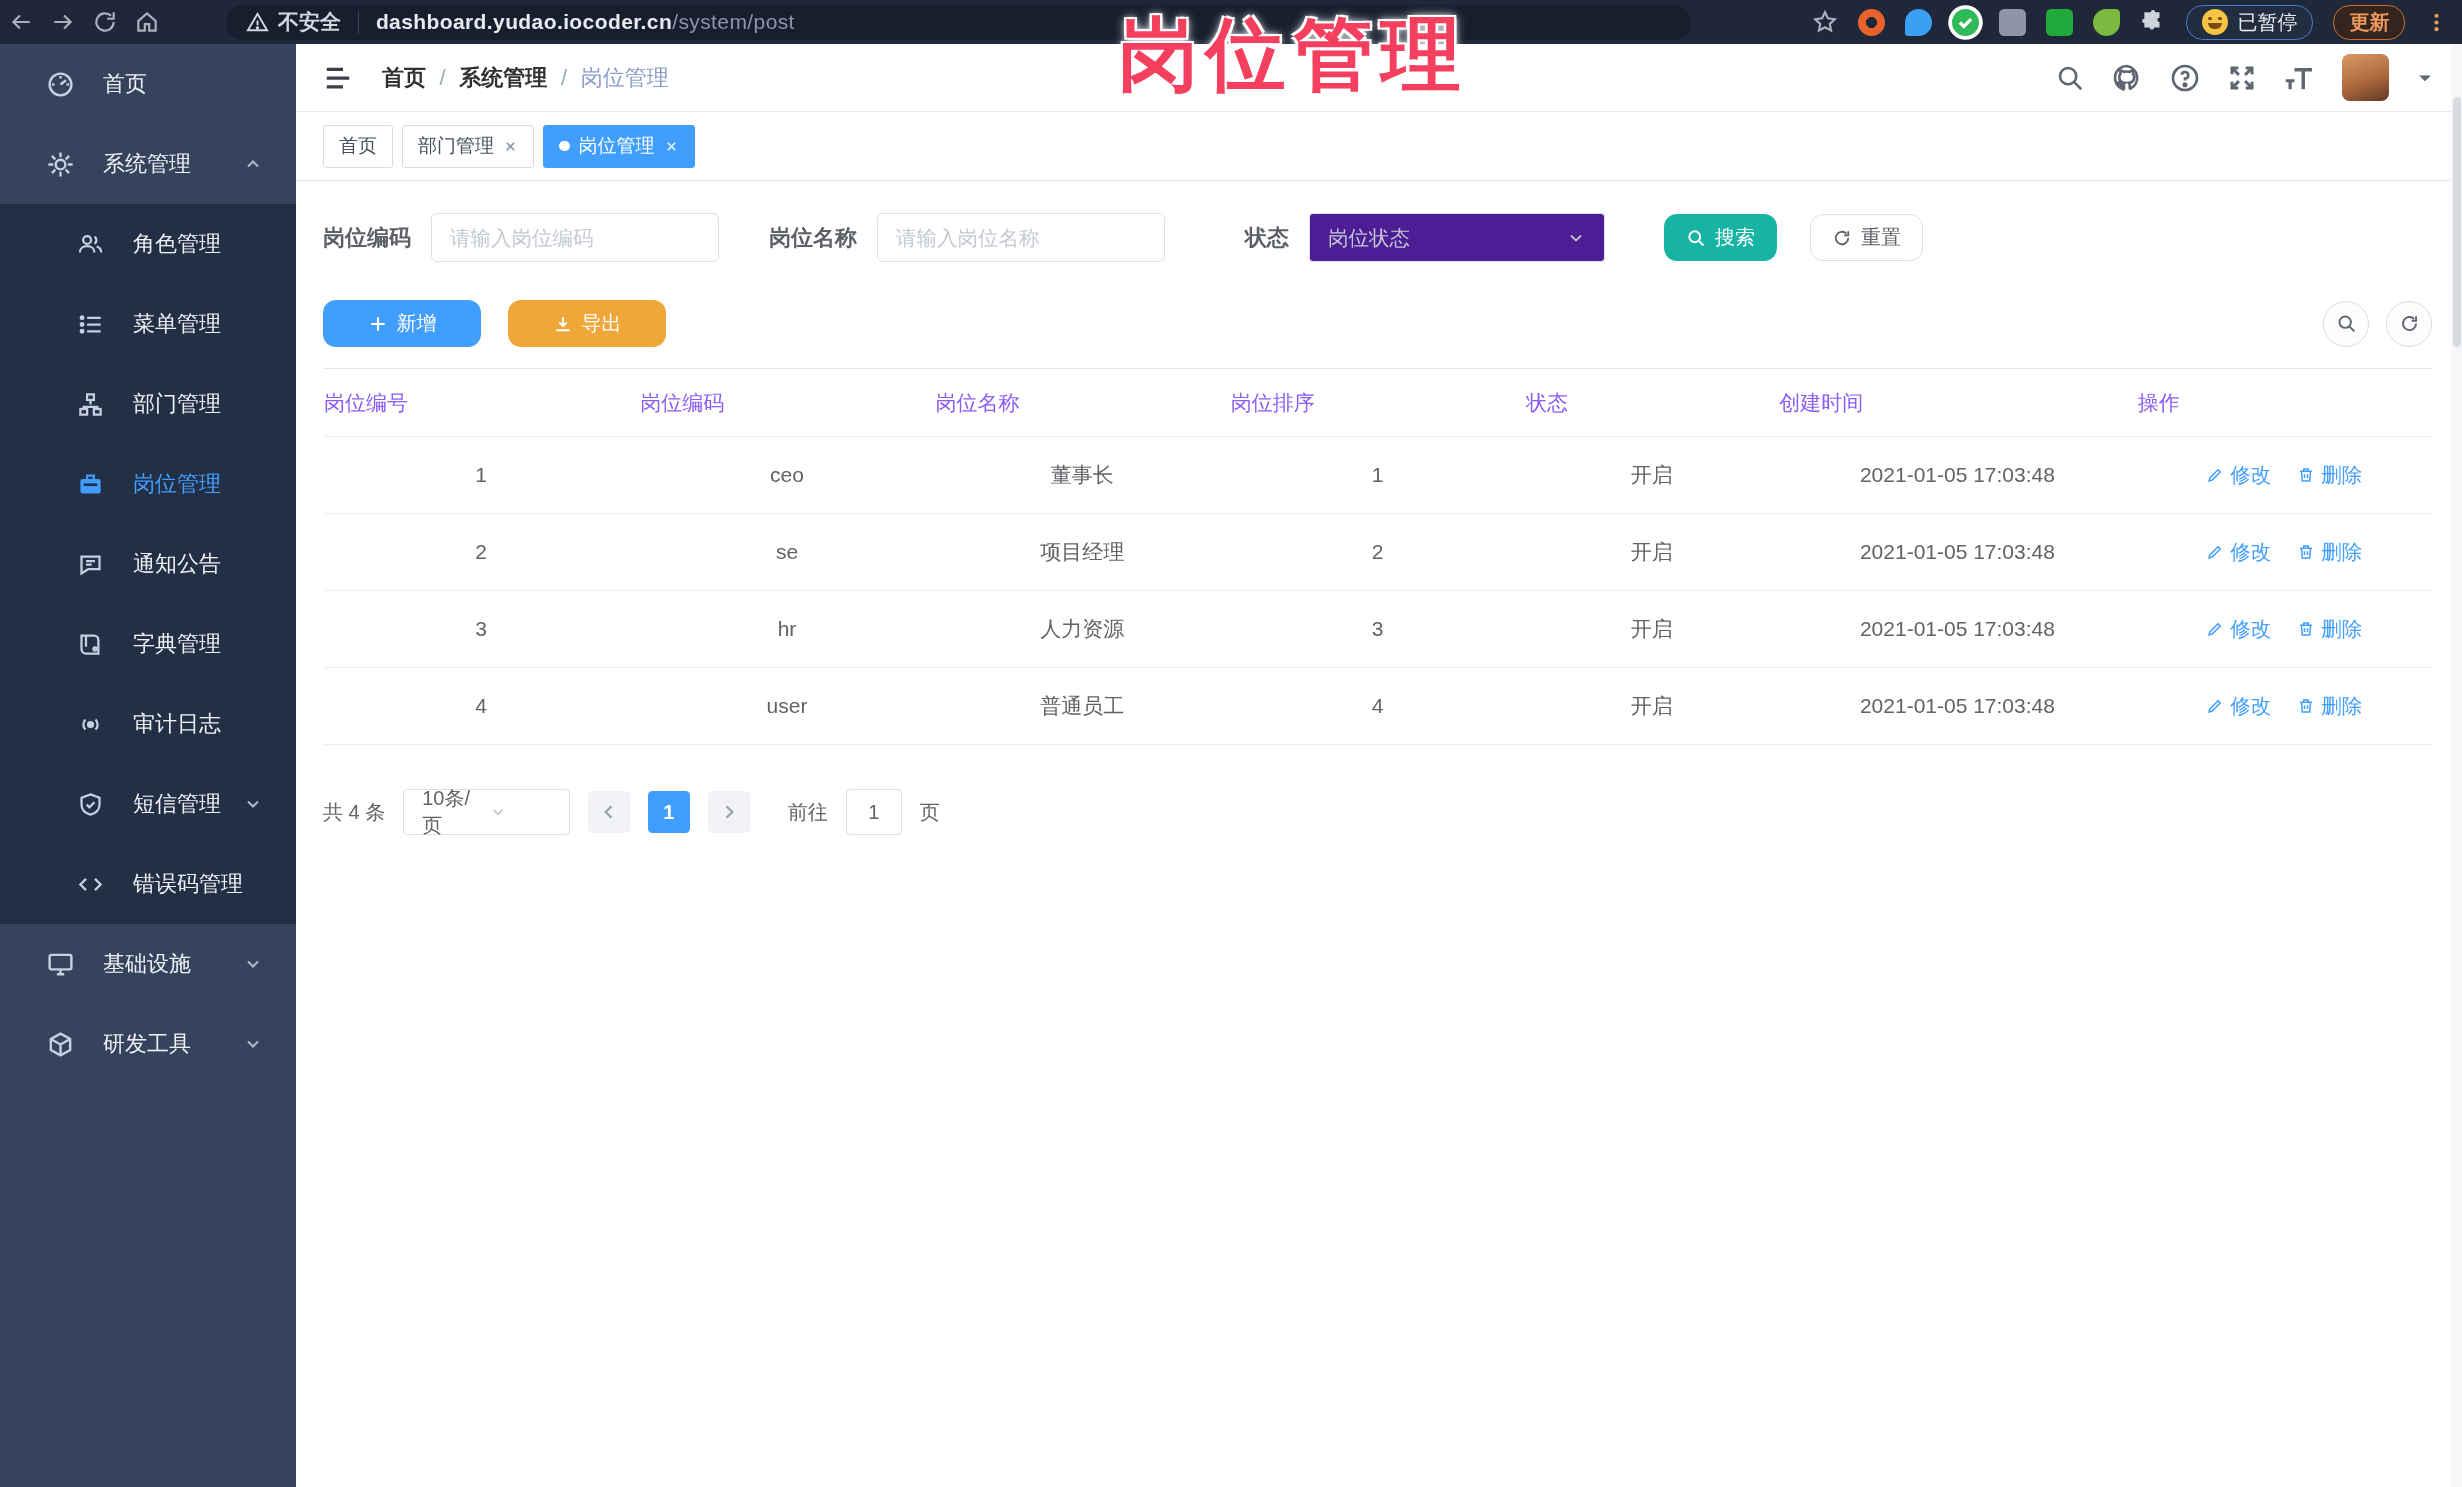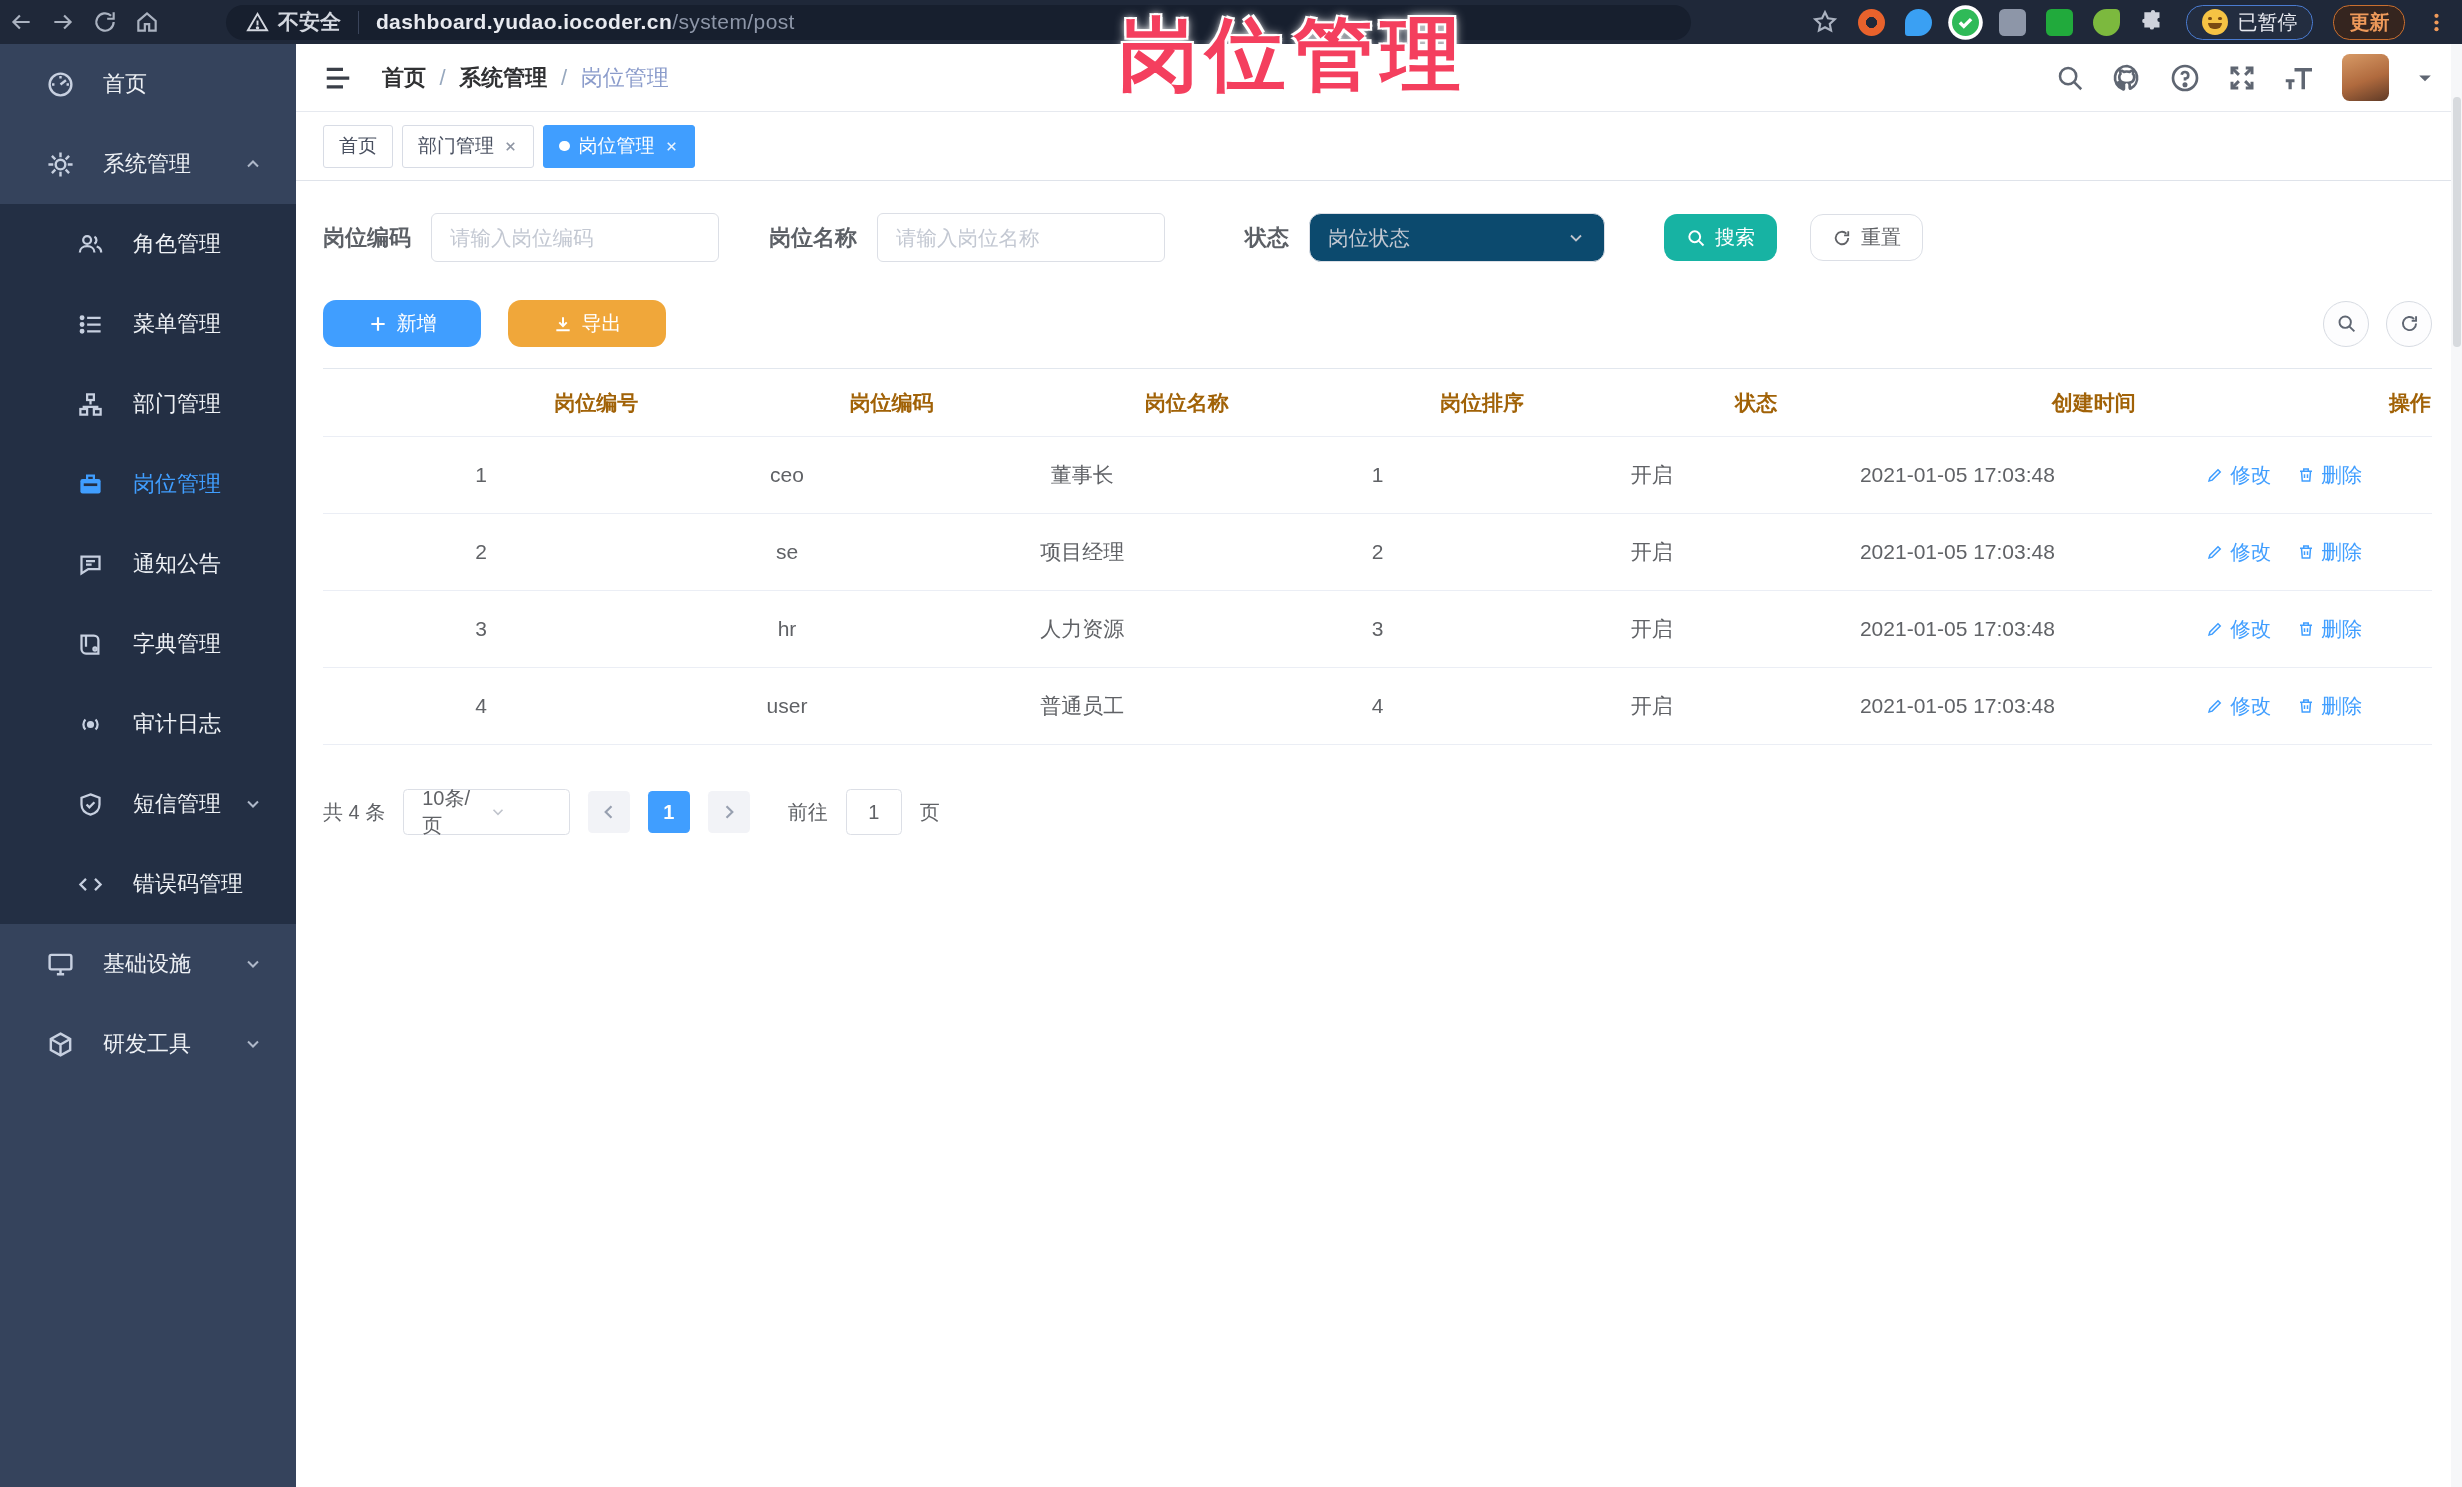--- a/index.html
+++ b/index.html
@@ -62,33 +62,33 @@
   .tag.active{background:#409eff;border-color:#409eff;color:#fff;}
   .tag.active .x{color:#eaf4ff;}
   .tag .dot{width:10.6px;height:10.6px;border-radius:50%;background:#fff;}
   
   .content{flex:1 1 auto;background:#fff;padding:32px 30px 0 27px;position:relative;}
   .filters{display:flex;align-items:center;}
   .f-group{display:flex;align-items:center;margin-right:50px;}
   .f-label{font-size:22px;font-weight:700;color:#5c6066;margin-right:20px;white-space:nowrap;}
   .f-input{width:250px;height:47px;border:0.8px solid #dcdfe6;border-radius:6px;padding:0 18px;font-size:20.5px;color:#606266;outline:none;background:#fff;font-family:inherit;}
   .f-input::placeholder{color:#c3c8d2;}
-  .f-select{width:258px;height:47px;border:0.8px solid #dcdfe6;border-radius:12px;padding:0 18px;display:flex;align-items:center;background:#0c4a6e;}
+  .f-select{width:258px;height:47px;border:0.8px solid #dcdfe6;border-radius:4px;padding:0 18px;display:flex;align-items:center;background:#4c1d95;}
   .f-select .ph{color:#c3c8d2;font-size:20.5px;flex:1;}
   .btn{display:inline-flex;align-items:center;justify-content:center;gap:9px;height:45px;border-radius:13px;font-size:20px;padding:0 21px;cursor:pointer;border:0.8px solid transparent;white-space:nowrap;}
   .btn.teal{background:#17b3a3;color:#fff;}
   .btn.plain{background:#fff;color:#606266;border-color:#dcdfe6;}
   .btn.blue{background:#409eff;color:#fff;}
   .btn.orange{background:#f0a73a;color:#fff;}
   .actions-row{display:flex;align-items:center;margin-top:38px;gap:27px;}
   .circle-btns{margin-left:auto;display:flex;gap:16.7px;}
   .cbtn{width:44px;height:44px;border-radius:50%;border:0.8px solid #d7dbe2;background:#fdfdfe;display:flex;align-items:center;justify-content:center;color:#5f6672;cursor:pointer;}
   
   table.grid{width:100%;border-collapse:collapse;margin-top:21px;table-layout:fixed;}
-  table.grid thead td{border-top:1.5px solid #e2e7ee;border-bottom:0.8px solid #ebeef5;height:65px;font-size:21px;font-weight:700;color:#a16207;text-align:right;}
+  table.grid thead td{border-top:1.5px solid #e2e7ee;border-bottom:0.8px solid #ebeef5;height:65px;font-size:21px;font-weight:400;color:#8b5cf6;text-align:left;}
   table.grid tbody td{height:74px;font-size:21px;color:#606266;text-align:center;border-bottom:0.8px solid #ebeef5;}
   .op-link{color:#409eff;font-size:20.5px;display:inline-flex;align-items:center;gap:6px;cursor:pointer;text-decoration:none;}
   .op-gap{display:inline-block;width:26px;}
   
   .pager{display:flex;align-items:center;margin-top:44px;gap:18px;font-size:20px;color:#606266;padding-right:10.6px;}
   .psize{width:133px;height:44px;border:0.8px solid #dcdfe6;border-radius:4.5px;display:flex;align-items:center;padding:0 13.6px 0 18px;color:#606266;background:#fff;}
   .psize span{flex:1;}
   .pbtn{width:42px;height:42px;border-radius:4.5px;background:#f2f3f7;display:flex;align-items:center;justify-content:center;color:#98a0b0;cursor:pointer;}
   .pnum{width:42px;height:42px;border-radius:4.5px;background:#409eff;color:#fff;font-weight:700;display:flex;align-items:center;justify-content:center;}
   .goto-input{width:50px;height:42px;border:0.8px solid #dcdfe6;border-radius:4.5px;text-align:center;font-size:20px;color:#606266;outline:none;background:#fff;font-family:inherit;}

